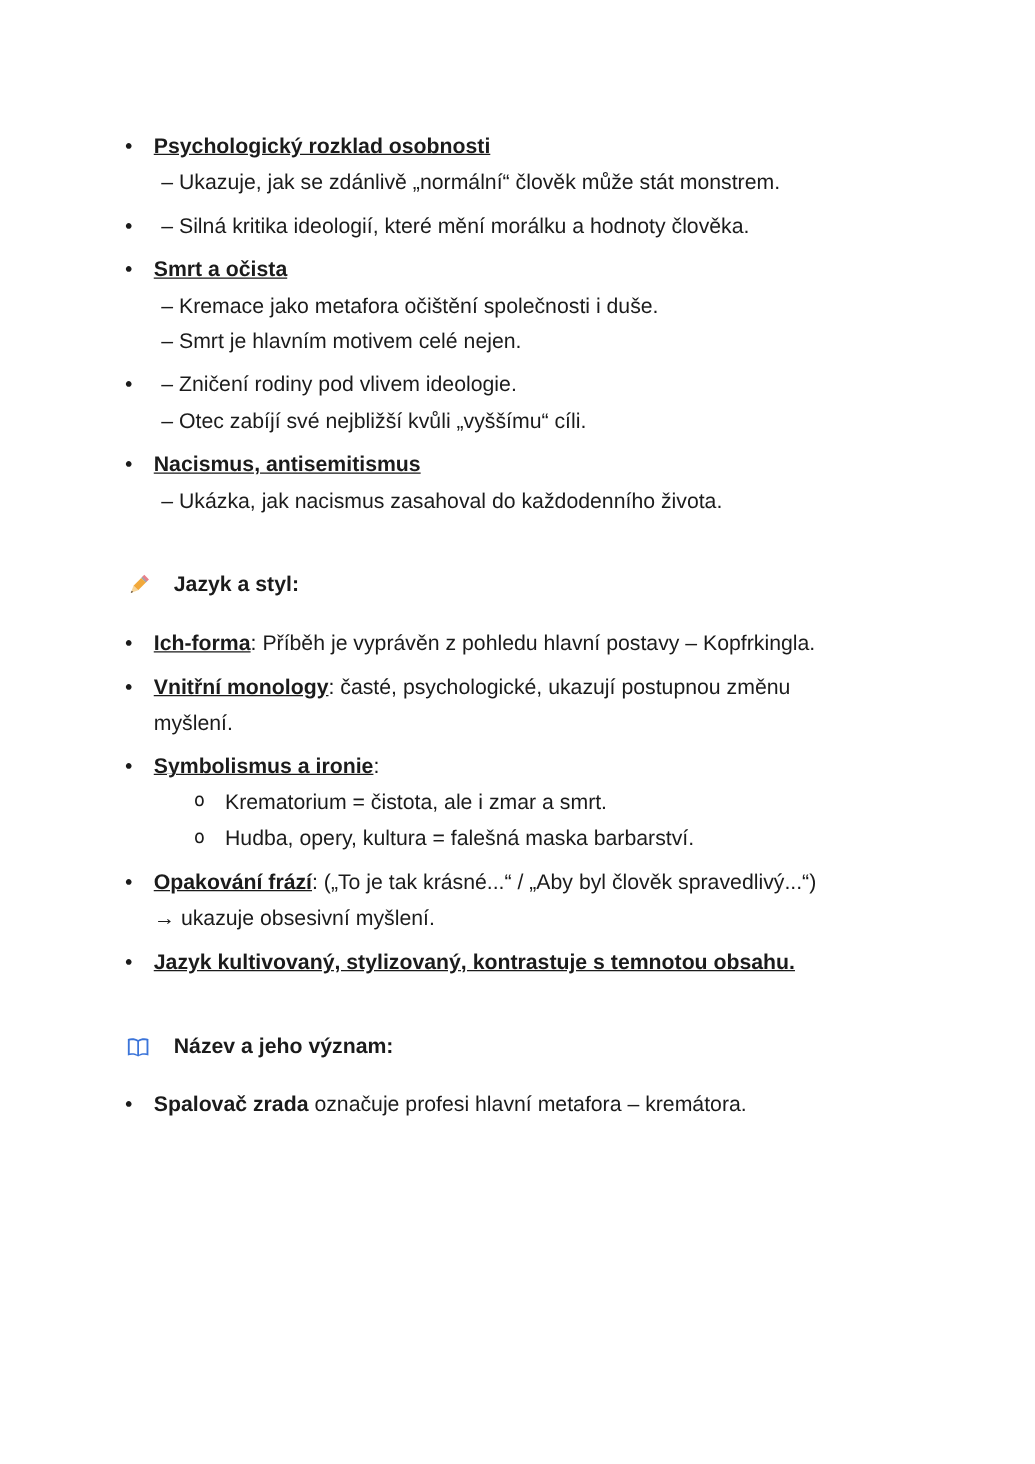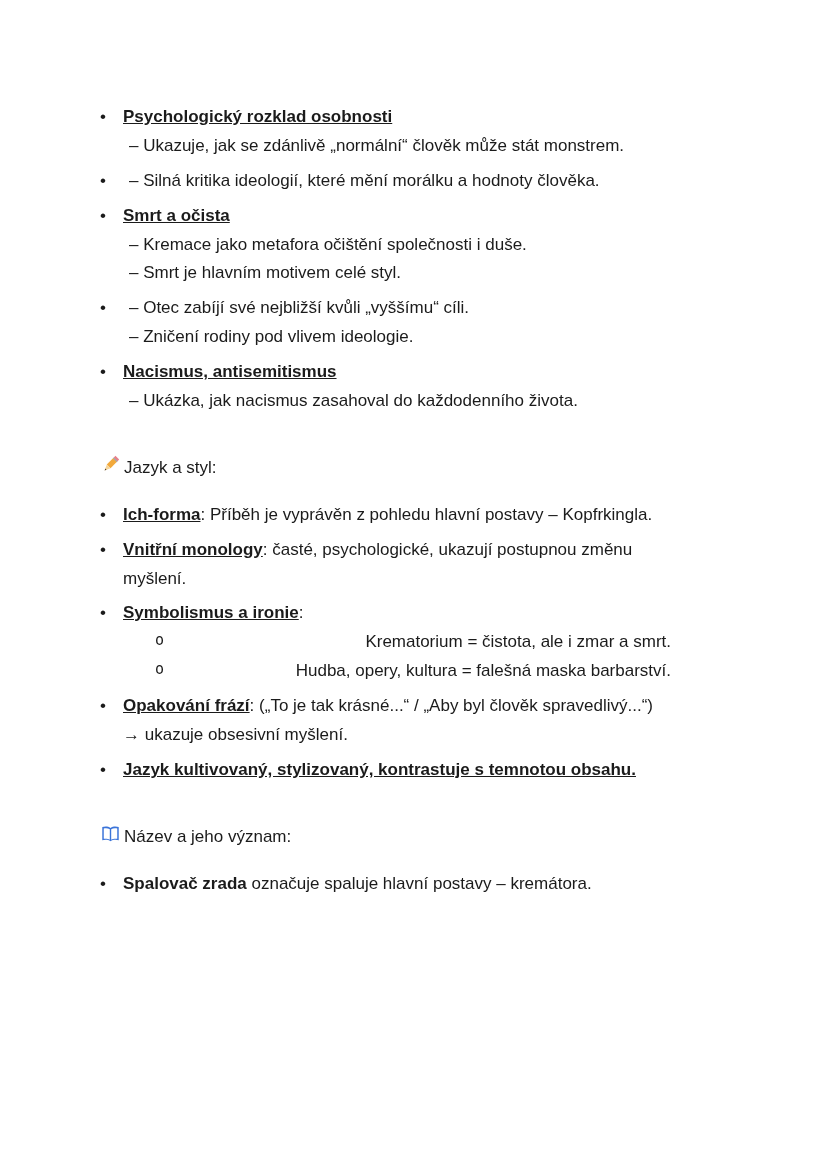--- a/index.html
+++ b/index.html
@@ -20,22 +20,22 @@
   .marker{flex:0 0 23px;color:#1b1b1b;}
   .marker::before{content:"•";font-size:17px;}
   .body{flex:1;max-width:548px;}
   .bt{font-weight:700;text-decoration:underline;}
   .b{font-weight:700;}
   .emph{font-weight:700;text-decoration:underline;}
   .line{padding-left:6px;}
   .subitem{display:flex;margin-left:32px;}
   .omarker{flex:0 0 25px;font-family:"DejaVu Sans Mono",monospace;font-size:15px;}
   .omarker::before{content:"o";}
-  .subtext{flex:1;text-align:right;}
-  .heading{display:flex;align-items:flex-start;gap:3px;font-weight:400;margin:38px 0 18px 0;}
+  .subtext{flex:1;}
+  .heading{display:flex;align-items:center;gap:18px;font-weight:700;margin:38px 0 18px 0;}
   .hicon{display:inline-flex;width:21px;height:21px;flex:0 0 21px;}
   .hicon svg{width:21px;height:21px;}
 </style>
 </head>
 <body>
 
 <div class="page">
 
   <div class="list">
 
@@ -52,29 +52,29 @@
       <div class="body">
         <div class="line">– Silná kritika ideologií, které mění morálku a hodnoty člověka.</div>
       </div>
     </div>
 
     <div class="item">
       <span class="marker"></span>
       <div class="body">
         <div><span class="bt">Smrt a očista</span></div>
         <div class="line">– Kremace jako metafora očištění společnosti i duše.</div>
-        <div class="line">– Smrt je hlavním motivem celé styl.</div>
+        <div class="line">– Smrt je hlavním motivem celé nejen.</div>
       </div>
     </div>
 
     <div class="item">
       <span class="marker"></span>
       <div class="body">
+        <div class="line">– Zničení rodiny pod vlivem ideologie.</div>
         <div class="line">– Otec zabíjí své nejbližší kvůli „vyššímu“ cíli.</div>
-        <div class="line">– Zničení rodiny pod vlivem ideologie.</div>
       </div>
     </div>
 
     <div class="item">
       <span class="marker"></span>
       <div class="body">
         <div><span class="bt">Nacismus, antisemitismus</span></div>
         <div class="line">– Ukázka, jak nacismus zasahoval do každodenního života.</div>
       </div>
     </div>
@@ -152,20 +152,20 @@
       </svg>
     </span>
     <span class="htext">Název a jeho význam:</span>
   </div>
 
   <div class="list">
 
     <div class="item">
       <span class="marker"></span>
       <div class="body">
-        <div><span class="b">Spalovač zrada</span><span> označuje spaluje hlavní postavy – kremátora.</span></div>
+        <div><span class="b">Spalovač zrada</span><span> označuje profesi hlavní metafora – kremátora.</span></div>
       </div>
     </div>
 
 
   </div>
 
 </div>
 
 </body></html>

